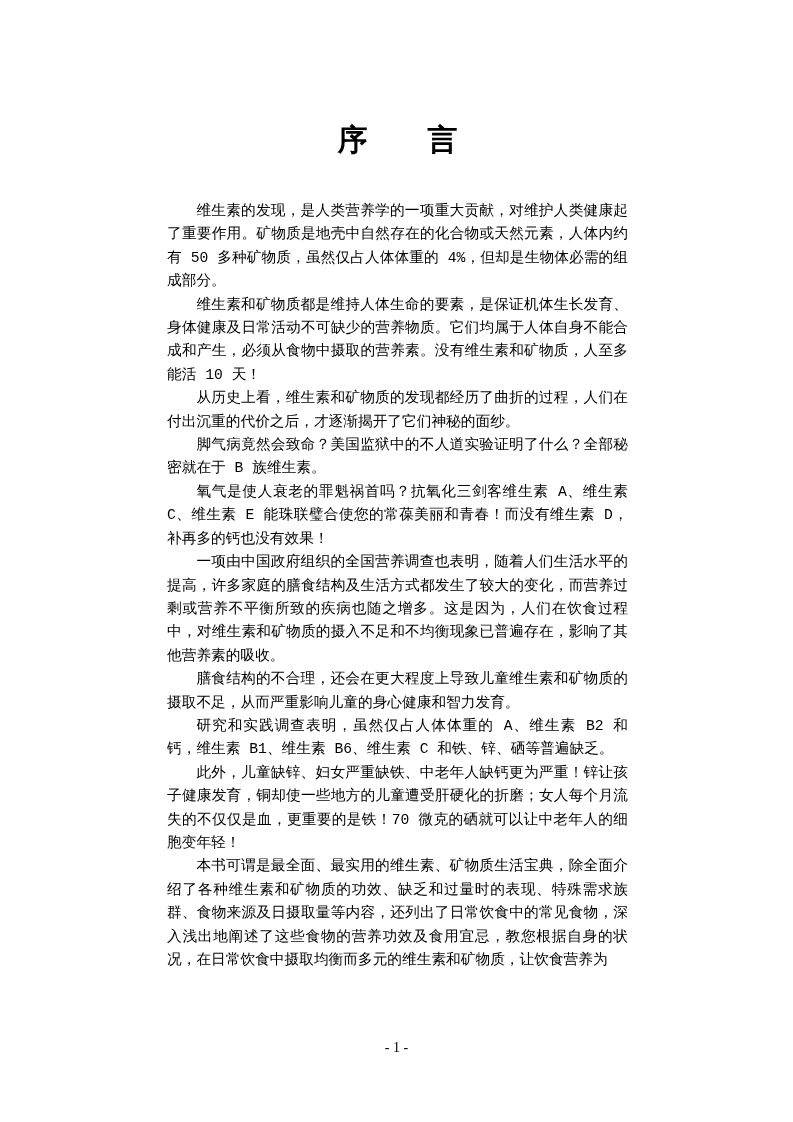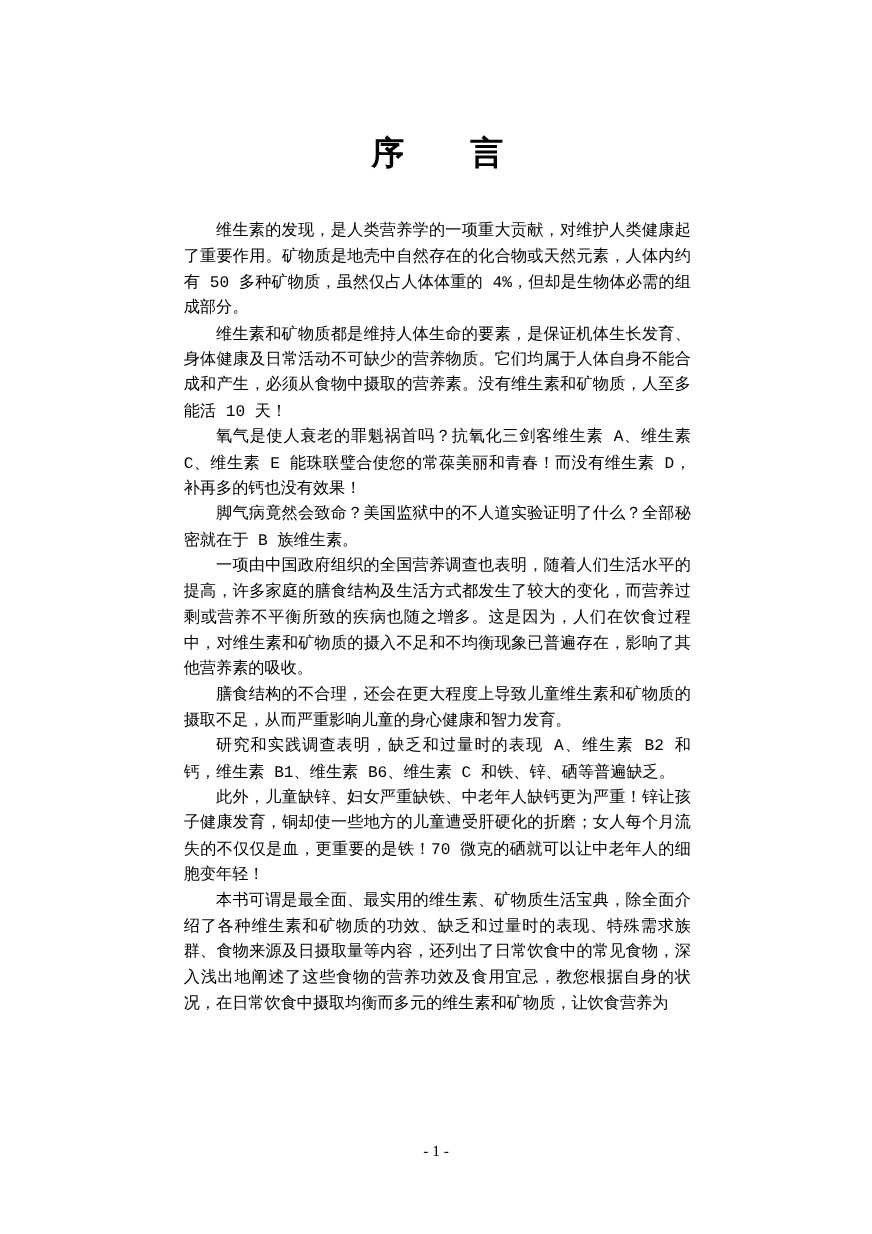--- a/index.html
+++ b/index.html
@@ -51,24 +51,25 @@
 </head>
 <body>
 
 <div class="page">
 
   <h1 class="doc-title">序　　言</h1>
 
   <div class="body-text">
     <p>维生素的发现，是人类营养学的一项重大贡献，对维护人类健康起了重要作用。矿物质是地壳中自然存在的化合物或天然元素，人体内约有 50 多种矿物质，虽然仅占人体体重的 4%，但却是生物体必需的组成部分。</p>
     <p>维生素和矿物质都是维持人体生命的要素，是保证机体生长发育、身体健康及日常活动不可缺少的营养物质。它们均属于人体自身不能合成和产生，必须从食物中摄取的营养素。没有维生素和矿物质，人至多能活 10 天！</p>
+    <p>从历史上看，维生素和矿物质的发现都经历了曲折的过程，人们在付出沉重的代价之后，才逐渐揭开了它们神秘的面纱。</p>
+    <p>脚气病竟然会致命？美国监狱中的不人道实验证明了什么？全部秘密就在于 B 族维生素。</p>
     <p>氧气是使人衰老的罪魁祸首吗？抗氧化三剑客维生素 A、维生素 C、维生素 E 能珠联璧合使您的常葆美丽和青春！而没有维生素 D，补再多的钙也没有效果！</p>
-    <p>脚气病竟然会致命？美国监狱中的不人道实验证明了什么？全部秘密就在于 B 族维生素。</p>
     <p>一项由中国政府组织的全国营养调查也表明，随着人们生活水平的提高，许多家庭的膳食结构及生活方式都发生了较大的变化，而营养过剩或营养不平衡所致的疾病也随之增多。这是因为，人们在饮食过程中，对维生素和矿物质的摄入不足和不均衡现象已普遍存在，影响了其他营养素的吸收。</p>
     <p>膳食结构的不合理，还会在更大程度上导致儿童维生素和矿物质的摄取不足，从而严重影响儿童的身心健康和智力发育。</p>
-    <p>研究和实践调查表明，缺乏和过量时的表现 A、维生素 B2 和钙，维生素 B1、维生素 B6、维生素 C 和铁、锌、硒等普遍缺乏。</p>
+    <p>研究和实践调查表明，虽然仅占人体体重的 A、维生素 B2 和钙，维生素 B1、维生素 B6、维生素 C 和铁、锌、硒等普遍缺乏。</p>
     <p>此外，儿童缺锌、妇女严重缺铁、中老年人缺钙更为严重！锌让孩子健康发育，铜却使一些地方的儿童遭受肝硬化的折磨；女人每个月流失的不仅仅是血，更重要的是铁！70 微克的硒就可以让中老年人的细胞变年轻！</p>
     <p>本书可谓是最全面、最实用的维生素、矿物质生活宝典，除全面介绍了各种维生素和矿物质的功效、缺乏和过量时的表现、特殊需求族群、食物来源及日摄取量等内容，还列出了日常饮食中的常见食物，深入浅出地阐述了这些食物的营养功效及食用宜忌，教您根据自身的状况，在日常饮食中摄取均衡而多元的维生素和矿物质，让饮食营养为</p>
   </div>
 
   <div class="page-footer">- 1 -</div>
 
 </div>
 
 </body></html>

